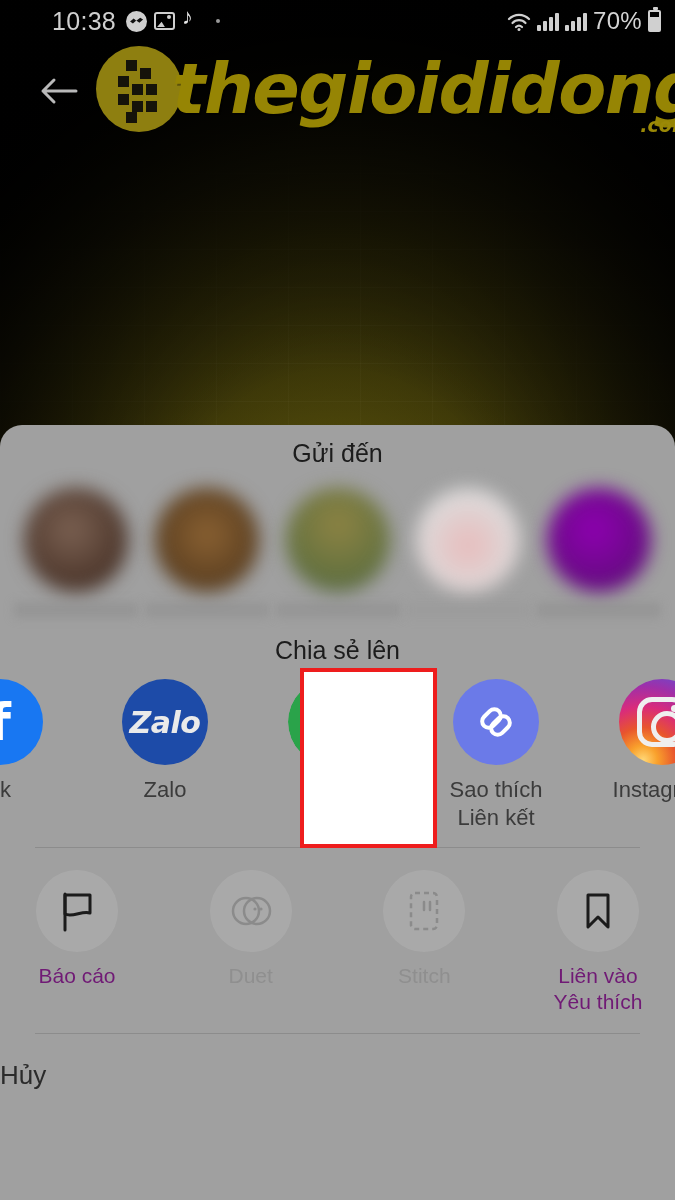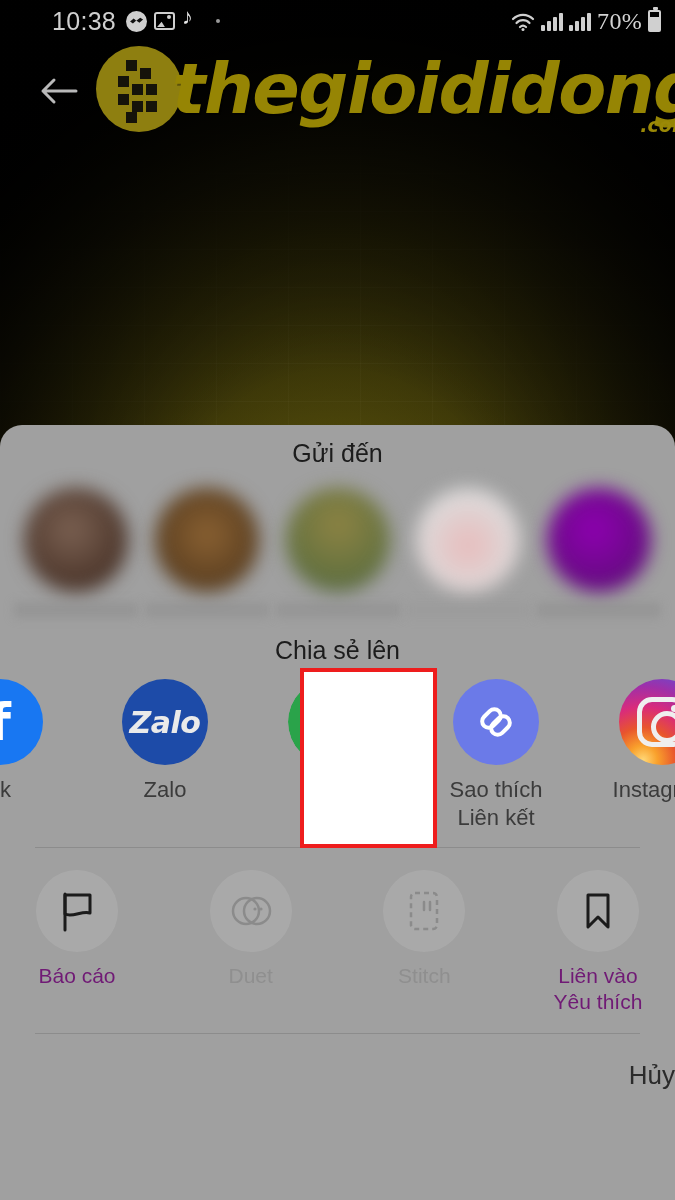--- a/index.html
+++ b/index.html
@@ -33,21 +33,21 @@
   
   .statusbar {
     position: absolute; top: 0; left: 0; right: 0; height: 42px;
     display: flex; align-items: center;
     padding: 0 14px 0 16px;
     color: #d9d9d9; z-index: 40; margin-left: 36px;
   }
   .sb-time { font-size: 25px; letter-spacing: 0.3px; color: #cfcfcf; }
   .sb-left-icons { display: flex; align-items: center; gap: 7px; margin-left: 10px; }
   .sb-dot { width: 4px; height: 4px; border-radius: 50%; background: #9a9a9a; margin-left: 9px; }
-  .sb-right { margin-left: auto; display: flex; align-items: center; gap: 6px; font-family: Liberation Serif, serif; }
+  .sb-right { margin-left: auto; display: flex; align-items: center; gap: 6px; }
   .sb-battery-text { font-size: 24px; color: #d4d4d4; letter-spacing: .3px; }
 
   .ico-msgr { width: 21px; height: 21px; border-radius: 50%; background: #cfcfcf; position: relative; }
   .ico-msgr::after {
     content: ""; position: absolute; left: 4px; top: 5px; width: 13px; height: 10px;
     background: #111;
     clip-path: polygon(0 60%, 28% 30%, 48% 52%, 78% 22%, 100% 40%, 72% 72%, 48% 50%, 22% 80%);
   }
   .ico-photo { width: 21px; height: 18px; border: 2px solid #cfcfcf; border-radius: 3px; position: relative; }
   .ico-photo::after {
@@ -217,21 +217,21 @@
     width: 82px; height: 82px; border-radius: 50%; margin: 0 auto;
     background: rgba(255,255,255,0.10);
     display: flex; align-items: center; justify-content: center;
   }
   .action .lbl {
     margin-top: 11px; font-size: 21px; color: #701a75; line-height: 26px;
   }
   .action.disabled .lbl { color: #8f8f8f; }
 
   .cancel {
-    text-align: right; font-size: 26px; color: #2b2b2b; padding-top: 26px;
+    text-align: left; font-size: 26px; color: #2b2b2b; padding-top: 26px;
   }
 </style>
 </head>
 <body>
 
 <div id="screen">
 
   <div class="video-bg"></div>
   <div class="video-vignette"></div>
 

